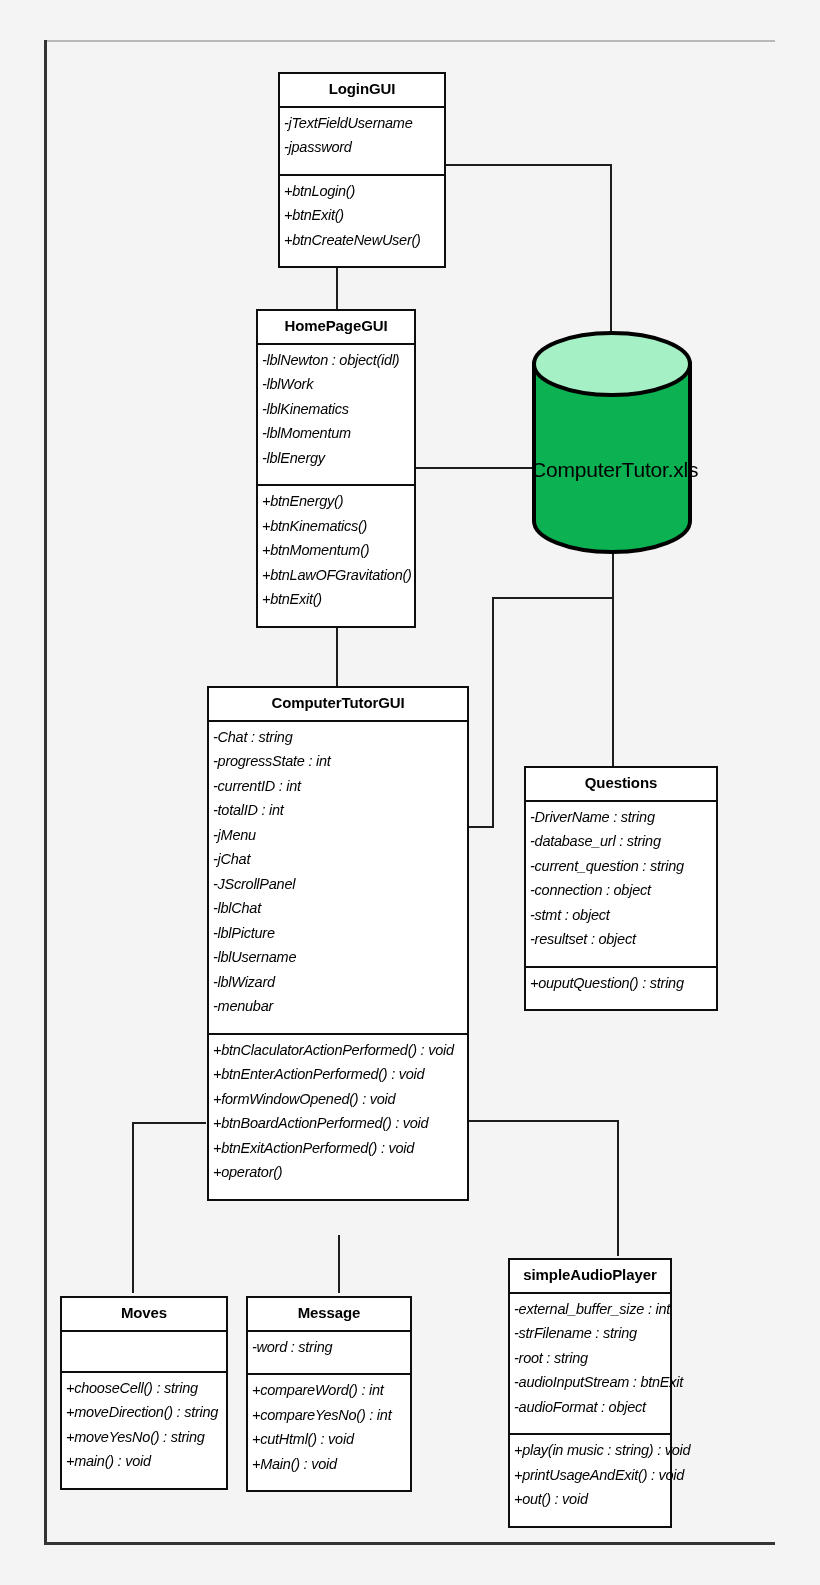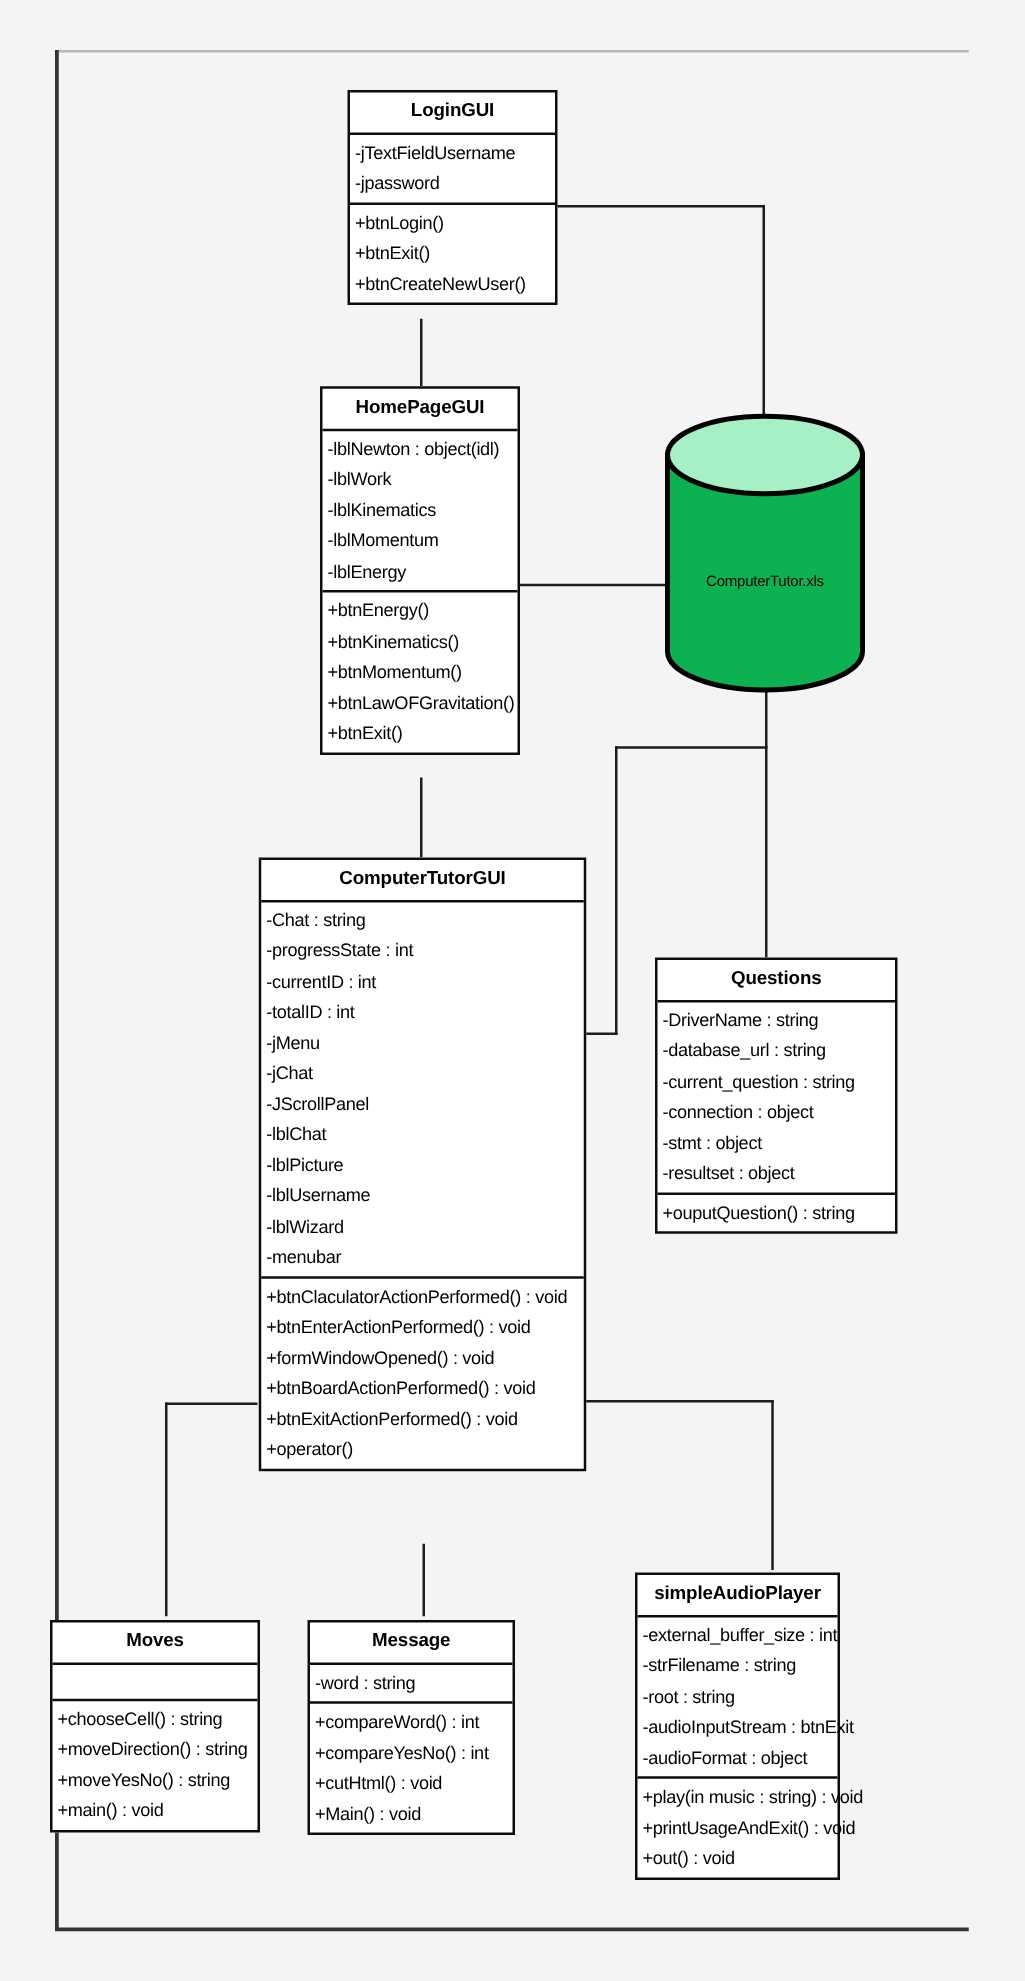--- a/index.html
+++ b/index.html
@@ -66,21 +66,22 @@
     color: #000;
     padding: 7px 4px 8px 4px;
     line-height: 1.1;
     letter-spacing: -0.1px;
   }
   .uml-sep {
     height: 2px;
     background: #0d0d0d;
   }
   .uml-compartment {
-    padding: 3px 0 2px 0;
+    padding: 3px 0 14px 0;
+    font-style: italic;
   }
   .uml-compartment.empty {
     height: 22px;
   }
   .uml-row {
     font-size: 14.5px;
     color: #000;
     line-height: 1.0;
     padding: 5px 3px 5px 4px;
     white-space: nowrap;
@@ -89,22 +90,22 @@
 
   
   .db {
     position: absolute;
     z-index: 4;
   }
   .db svg { display: block; }
   .db-label {
     position: absolute;
     width: 100%;
-    text-align: center;
-    font-size: 12px;
+    text-align: right;
+    font-size: 21px;
     color: #000;
     letter-spacing: -0.2px;
     pointer-events: none;
   }
 </style>
 </head>
 <body>
 
 <div id="canvas">
 
@@ -216,21 +217,21 @@
       <div class="uml-row">-connection : object</div>
       <div class="uml-row">-stmt : object</div>
       <div class="uml-row">-resultset : object</div>
     </div>
     <div class="uml-sep"></div>
     <div class="uml-compartment">
       <div class="uml-row">+ouputQuestion() : string</div>
     </div>
   </div>
 
-  <div class="uml-class" style="left:40px; top:1296px; width:168px;">
+  <div class="uml-class" style="left:60px; top:1296px; width:168px;">
     <div class="uml-name">Moves</div>
     <div class="uml-sep"></div>
     <div class="uml-compartment empty"></div>
     <div class="uml-sep"></div>
     <div class="uml-compartment">
       <div class="uml-row">+chooseCell() : string</div>
       <div class="uml-row">+moveDirection() : string</div>
       <div class="uml-row">+moveYesNo() : string</div>
       <div class="uml-row">+main() : void</div>
     </div>

